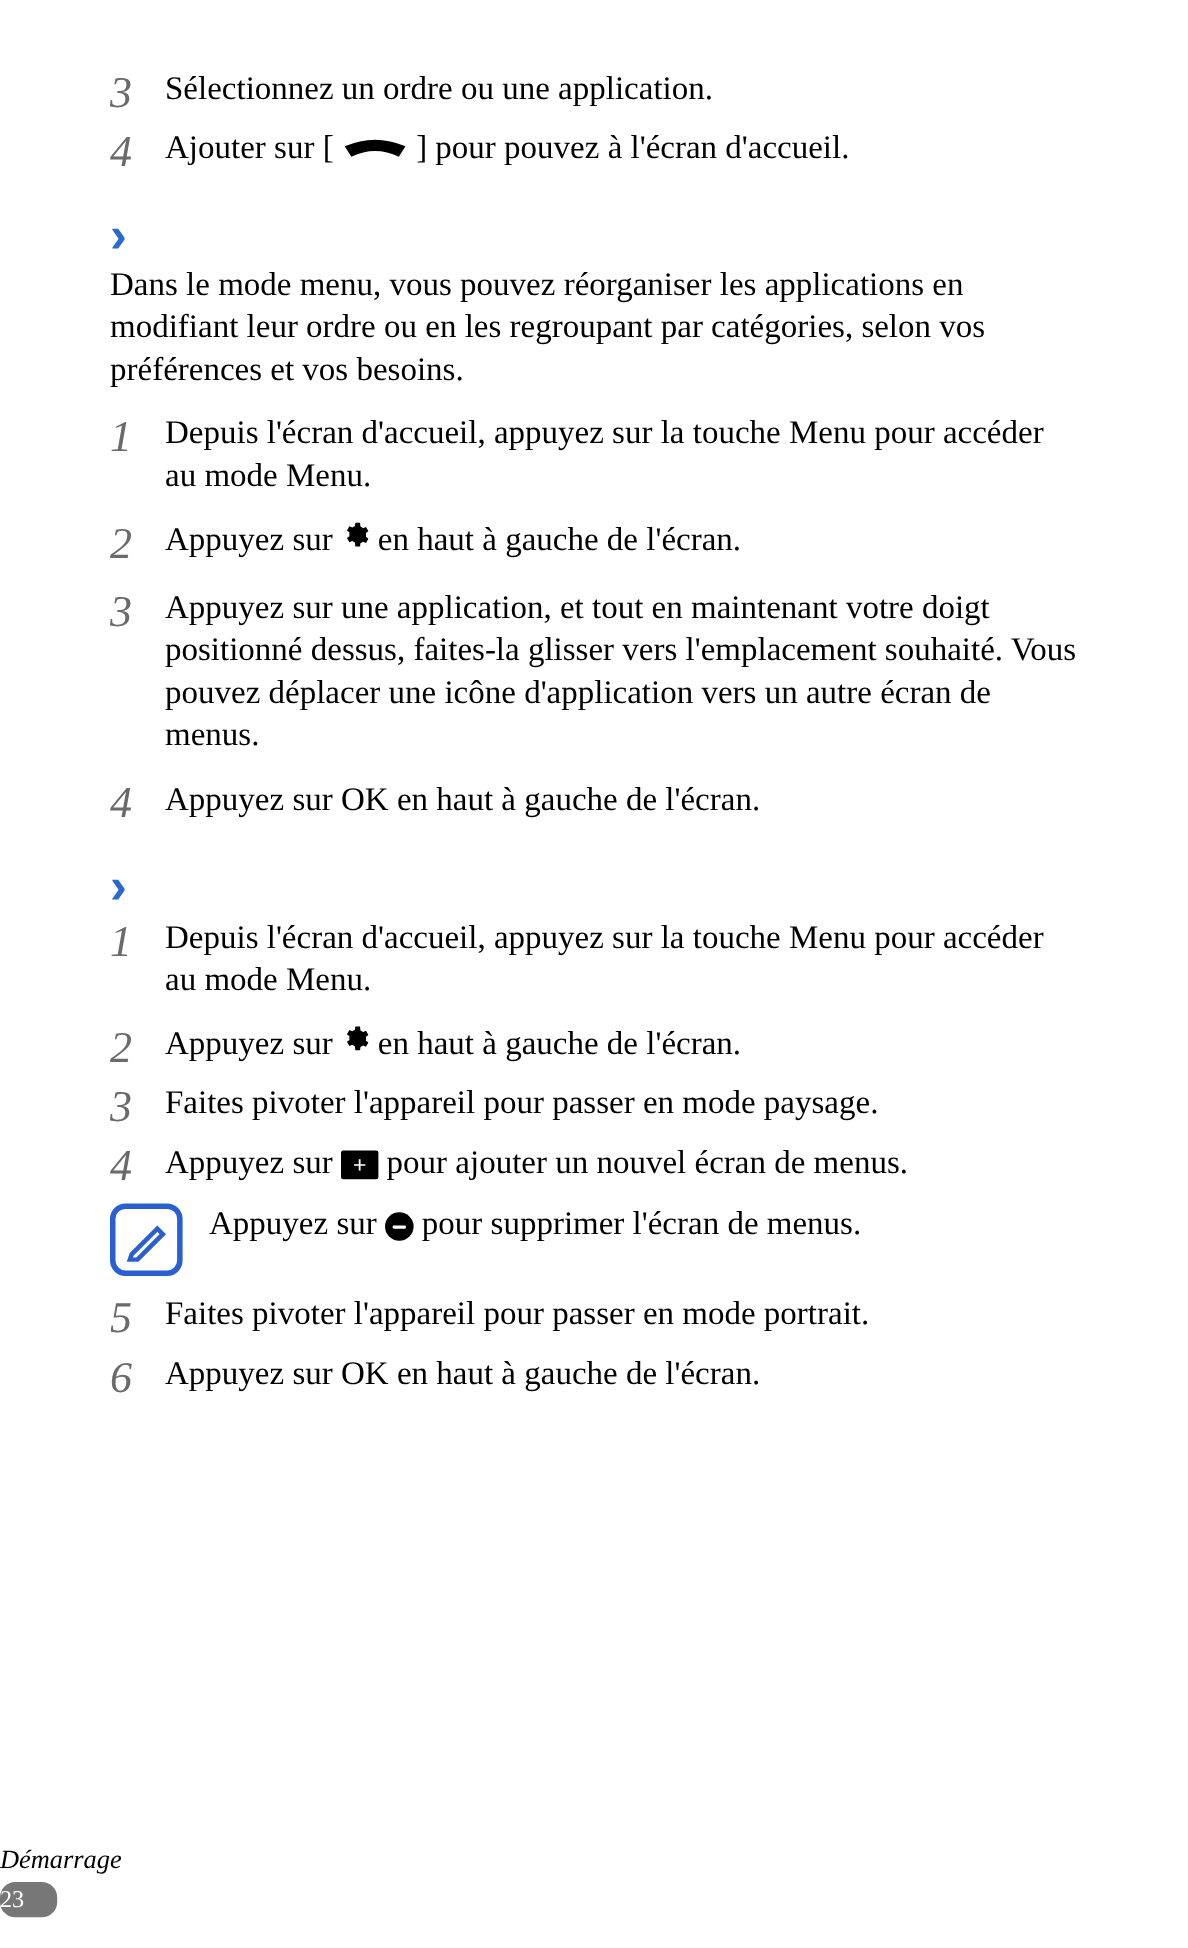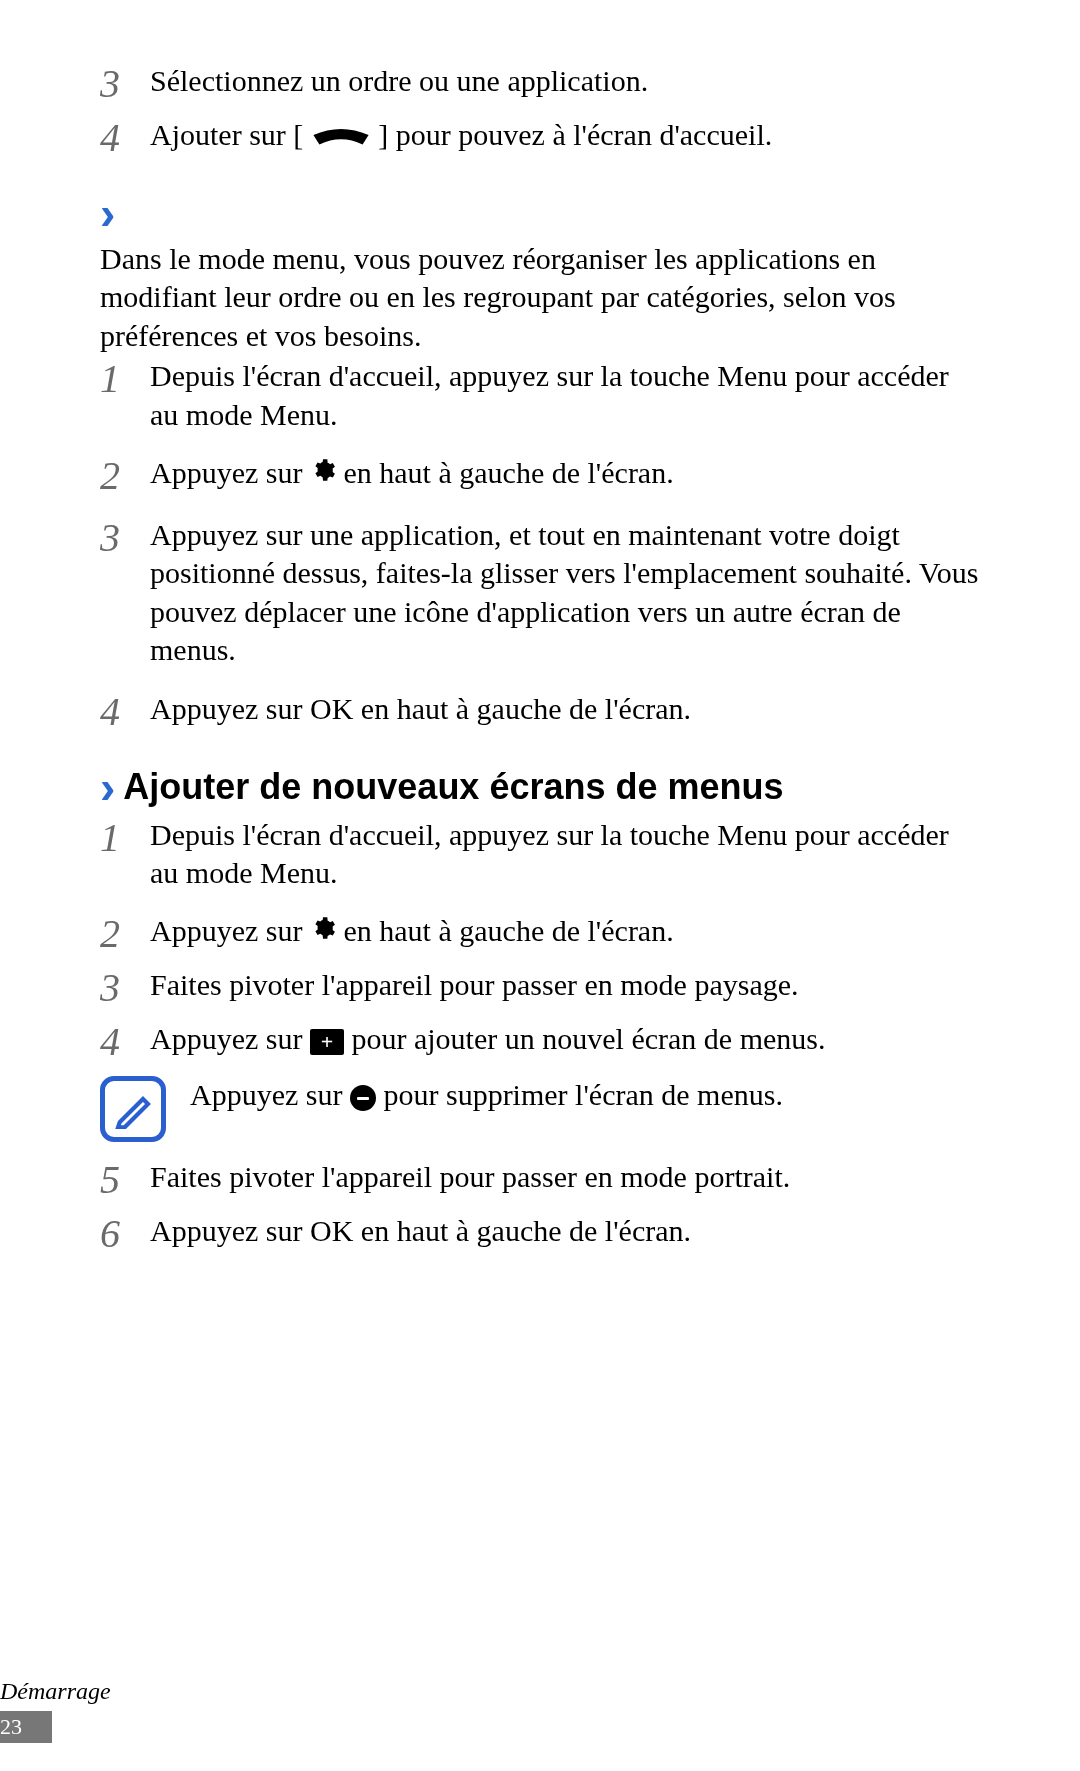--- a/index.html
+++ b/index.html
@@ -50,20 +50,21 @@
     font-family: "Segoe UI", Arial, sans-serif;
   }
   .heading .chevron {
     color: #2a6ad0;
     font-weight: 900;
     font-size: 46px;
     margin-right: 8px;
     line-height: 1;
   }
   .para {
+    margin-bottom: 18px;
   }
   .inline-icon {
     display: inline-block;
     vertical-align: middle;
     position: relative;
     top: -3px;
   }
   .phone-icon {
     width: 60px;
     height: 24px;
@@ -128,21 +129,21 @@
     font-size: 24px;
   }
   .page-pill {
     display: inline-block;
     font-style: normal;
     background: #777;
     color: #fff;
     width: 52px;
     height: 32px;
     line-height: 32px;
-    border-radius: 0;
+    border-radius: 14px;
     font-size: 22px;
     margin-top: 4px;
   }
   b { font-weight: 400; }
 </style>
 </head>
 <body>
 
 <div class="page">
 
@@ -197,21 +198,20 @@
 
   <div class="step">
     <div class="stepnum">4</div>
     <div class="steptxt">
       <span>Appuyez sur </span><b>OK</b><span> en haut à gauche de l'écran.</span>
     </div>
   </div>
 
   <div class="heading">
     <span class="chevron">›</span>
-    <span>Ajouter de nouveaux écrans de menus</span>
   </div>
 
   <div class="step" style="margin-bottom:18px;">
     <div class="stepnum">1</div>
     <div class="steptxt">Depuis l'écran d'accueil, appuyez sur la touche Menu pour accéder au mode Menu.</div>
   </div>
 
   <div class="step">
     <div class="stepnum">2</div>
     <div class="steptxt">

